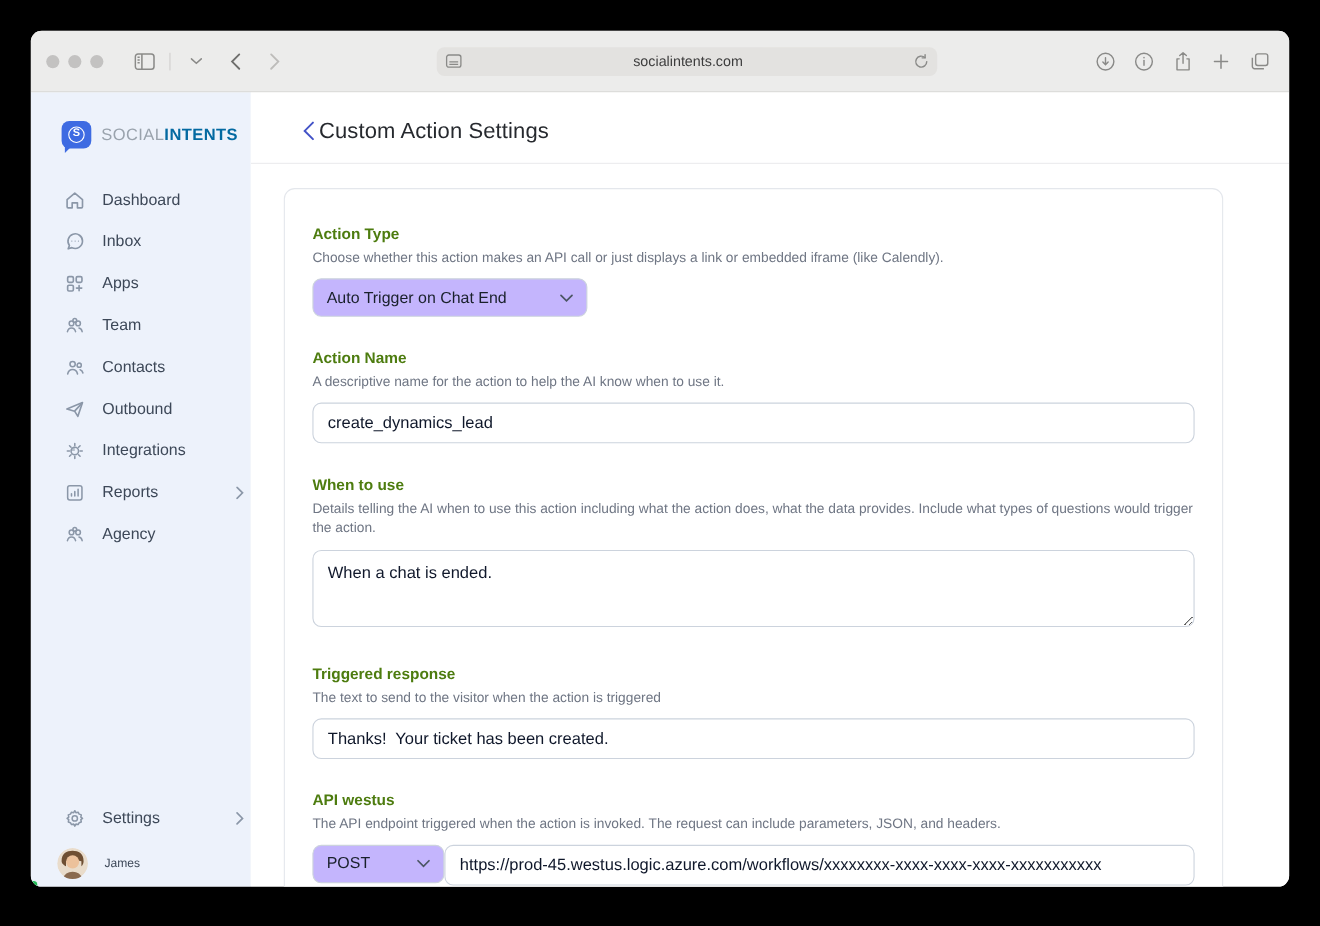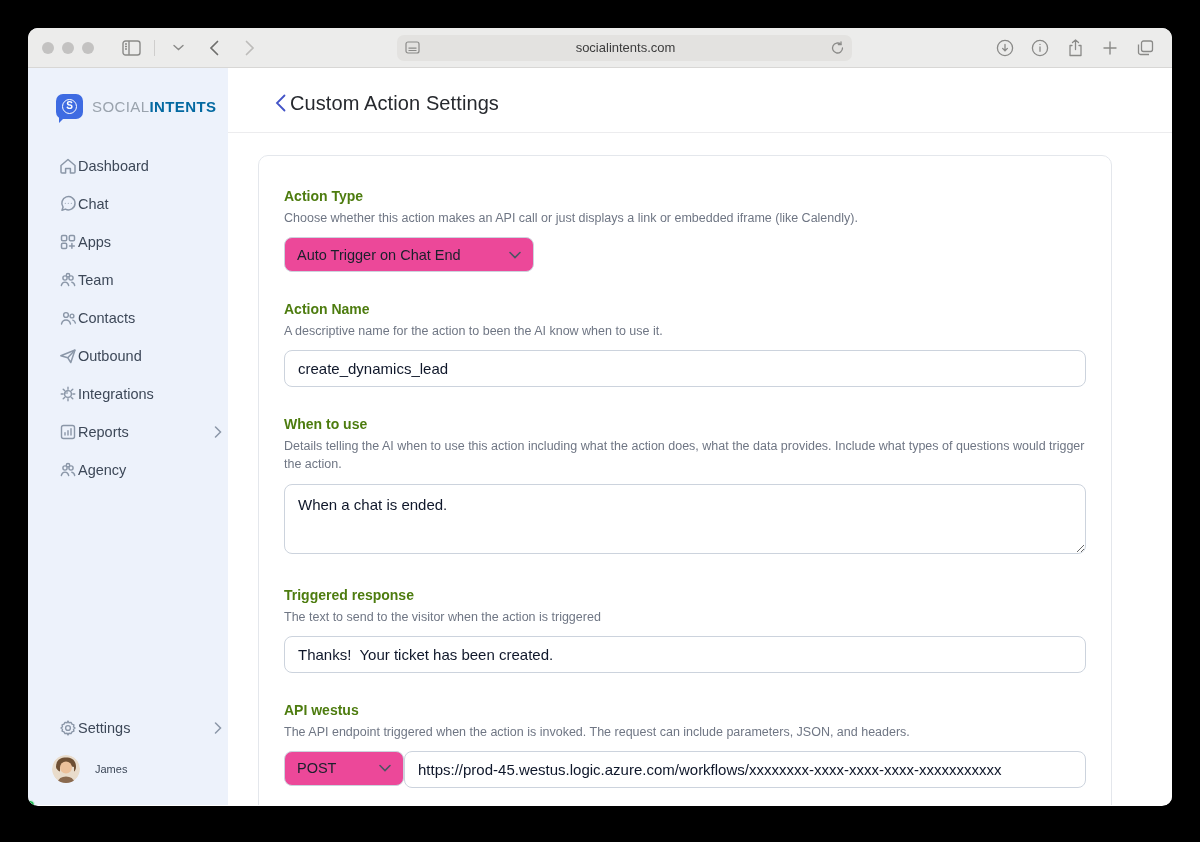--- a/index.html
+++ b/index.html
@@ -2,21 +2,21 @@
 <html><head>
 <meta charset="utf-8">
 <style>
   * { margin:0; padding:0; box-sizing:border-box; }
   html,body { width:1200px; height:842px; background:#000; font-family:"Liberation Sans","DejaVu Sans",sans-serif; overflow:hidden; }
 
   .window { position:absolute; left:28px; top:28px; width:1144px; height:778px;
             border-radius:10px; overflow:hidden; background:#fff; box-shadow:0 10px 40px rgba(0,0,0,.6); }
 
   
-  .toolbar { height:40px; background:#ececeb; border-bottom:1px solid #d8d7d5;
+  .toolbar { height:56px; background:#ececeb; border-bottom:1px solid #d8d7d5;
              display:flex; align-items:center; padding:0 14px; gap:10px; }
   .traffic { display:flex; gap:8px; margin-right:14px; }
   .traffic span { width:12px; height:12px; border-radius:50%; background:#c3c2c1; display:block; }
   .tb-icon { display:flex; align-items:center; justify-content:center; width:26px; height:24px; color:#8a8a88; flex:none; }
   .tb-icon svg { display:block; }
   .tb-sep { width:1px; height:16px; background:#cfcecd; }
   .urlbar { flex:1; max-width:455px; margin:0 auto; height:26px; background:#e3e2e0; border-radius:7px;
             display:flex; align-items:center; padding:0 8px; color:#8a8a88; }
   .urlbar .domain { flex:1; text-align:center; font-size:13px; color:#3c3c3c; }
   .right-icons { display:flex; align-items:center; gap:9px; margin-left:6px; }
@@ -30,21 +30,21 @@
   .logo-badge { position:relative; width:27px; height:25px; background:#3e6be2; border-radius:7px;
                 display:flex; align-items:center; justify-content:center; flex:none; }
   .logo-badge::after { content:""; position:absolute; left:3px; bottom:-4px; width:0; height:0;
                        border-left:7px solid #3e6be2; border-bottom:7px solid transparent; }
   .logo-s { width:15px; height:15px; border:1.6px solid #fff; border-radius:50%; color:#fff;
             font-size:10px; font-weight:bold; line-height:12px; text-align:center; }
   .logo-text { font-size:15px; letter-spacing:.4px; color:#9aa3ad; white-space:nowrap; }
   .logo-text b { color:#0369a1; font-weight:700; }
 
   .nav { display:flex; flex-direction:column; }
-  .nav-item { height:38px; display:flex; align-items:center; padding:0 6px 0 30px;
+  .nav-item { height:38px; display:flex; align-items:center; gap:15px; padding:0 6px 0 30px;
               font-size:14.5px; color:#3d4858; cursor:pointer; }
   .nav-item .nicon { width:20px; height:20px; flex:none; color:#8b97a8; display:flex; align-items:center; justify-content:center; }
   .nav-item .chev { margin-left:auto; color:#8b97a8; display:flex; }
   .sidebar-bottom { margin-top:auto; }
   .user-row { height:44px; display:flex; align-items:center; gap:15px; padding:0 18px 0 24px; font-size:11px; color:#3d4858; }
   .avatar { position:relative; width:28px; height:28px; flex:none; }
   .avatar svg { display:block; border-radius:50%; }
   .presence { position:absolute; left:-2px; bottom:-3px; width:9px; height:9px; border-radius:50%;
               background:#22bb55; border:1.5px solid #edf2fb; }
 
@@ -55,21 +55,21 @@
   .back-btn { color:#4353c7; display:flex; cursor:pointer; }
   .page-title { font-size:20px; font-weight:500; color:#26292e; letter-spacing:.1px; }
 
   .card { margin:22px 60px 0 30px; border:1px solid #e4e7ec; border-radius:10px; background:#fff;
           padding:32px 25px 40px; height:900px; }
   .field { margin-bottom:29px; }
   .f-label { font-size:14px; font-weight:600; color:#4d7c0f; }
   .f-desc { font-size:12.5px; color:#6f7684; margin-top:5px; line-height:1.45; max-width:860px; }
   .f-control { margin-top:10px; }
 
-  .select-box { height:35px; border:1px solid #ccd3dd; border-radius:8px; background:#ec4899;
+  .select-box { height:35px; border:1px solid #ccd3dd; border-radius:8px; background:#c4b5fd;
                 display:flex; align-items:center; padding:0 12px; font-size:14.5px; color:#19202b; cursor:pointer; }
   .select-box .sel-chev { margin-left:auto; color:#4b5563; display:flex; }
   .w-select { width:250px; }
   .m-select { width:120px; }
 
   .text-input { width:100%; height:37px; border:1px solid #ccd3dd; border-radius:8px; padding:0 13px;
                 font-size:15px; color:#0f172a; font-family:"Liberation Sans","DejaVu Sans",sans-serif; outline:none; background:#fff; }
   textarea.text-input { height:70px; padding:9px 13px; resize:vertical; line-height:1.4; }
   .api-row { display:flex; }
   .api-row .text-input { flex:1; }
@@ -183,21 +183,21 @@
         </div>
         <div class="nav-item">
           <span class="nicon">
             <svg width="20" height="20" viewBox="0 0 20 20" fill="none" stroke="currentColor" stroke-width="1.5" stroke-linejoin="round">
                 <path d="M17 9.2a6.6 6.6 0 0 1-9.6 5.9L4 16.2l1.1-3.1A6.6 6.6 0 1 1 17 9.2z"></path>
                 <circle cx="7.3" cy="9.2" r="0.55" fill="currentColor" stroke="none"></circle>
                 <circle cx="10.3" cy="9.2" r="0.55" fill="currentColor" stroke="none"></circle>
                 <circle cx="13.3" cy="9.2" r="0.55" fill="currentColor" stroke="none"></circle>
               </svg>
           </span>
-          <span>Chat</span>
+          <span>Inbox</span>
         </div>
         <div class="nav-item">
           <span class="nicon">
             <svg width="20" height="20" viewBox="0 0 20 20" fill="none" stroke="currentColor" stroke-width="1.5" stroke-linecap="round">
                 <rect x="3.5" y="3.5" width="5.2" height="5.2" rx="1.2"></rect>
                 <rect x="11.3" y="3.5" width="5.2" height="5.2" rx="1.2"></rect>
                 <rect x="3.5" y="11.3" width="5.2" height="5.2" rx="1.2"></rect>
                 <path d="M13.9 11.5v4.8M11.5 13.9h4.8"></path>
               </svg>
           </span>
@@ -325,21 +325,21 @@
                 <svg width="12" height="8" viewBox="0 0 12 8" fill="none" stroke="currentColor" stroke-width="1.6" stroke-linecap="round">
                     <path d="M1 1.5L6 6.5l5-5"></path>
                   </svg>
               </span>
             </div>
           </div>
         </div>
 
         <div class="field">
           <div class="f-label">Action Name</div>
-          <div class="f-desc">A descriptive name for the action to been the AI know when to use it.</div>
+          <div class="f-desc">A descriptive name for the action to help the AI know when to use it.</div>
           <div class="f-control">
             <input class="text-input" type="text" value="create_dynamics_lead" style="">
           </div>
         </div>
 
         <div class="field">
           <div class="f-label">When to use</div>
           <div class="f-desc">Details telling the AI when to use this action including what the action does, what the data provides. Include what types of questions would trigger the action.</div>
           <div class="f-control">
             <textarea class="text-input" style="">When a chat is ended.</textarea>

